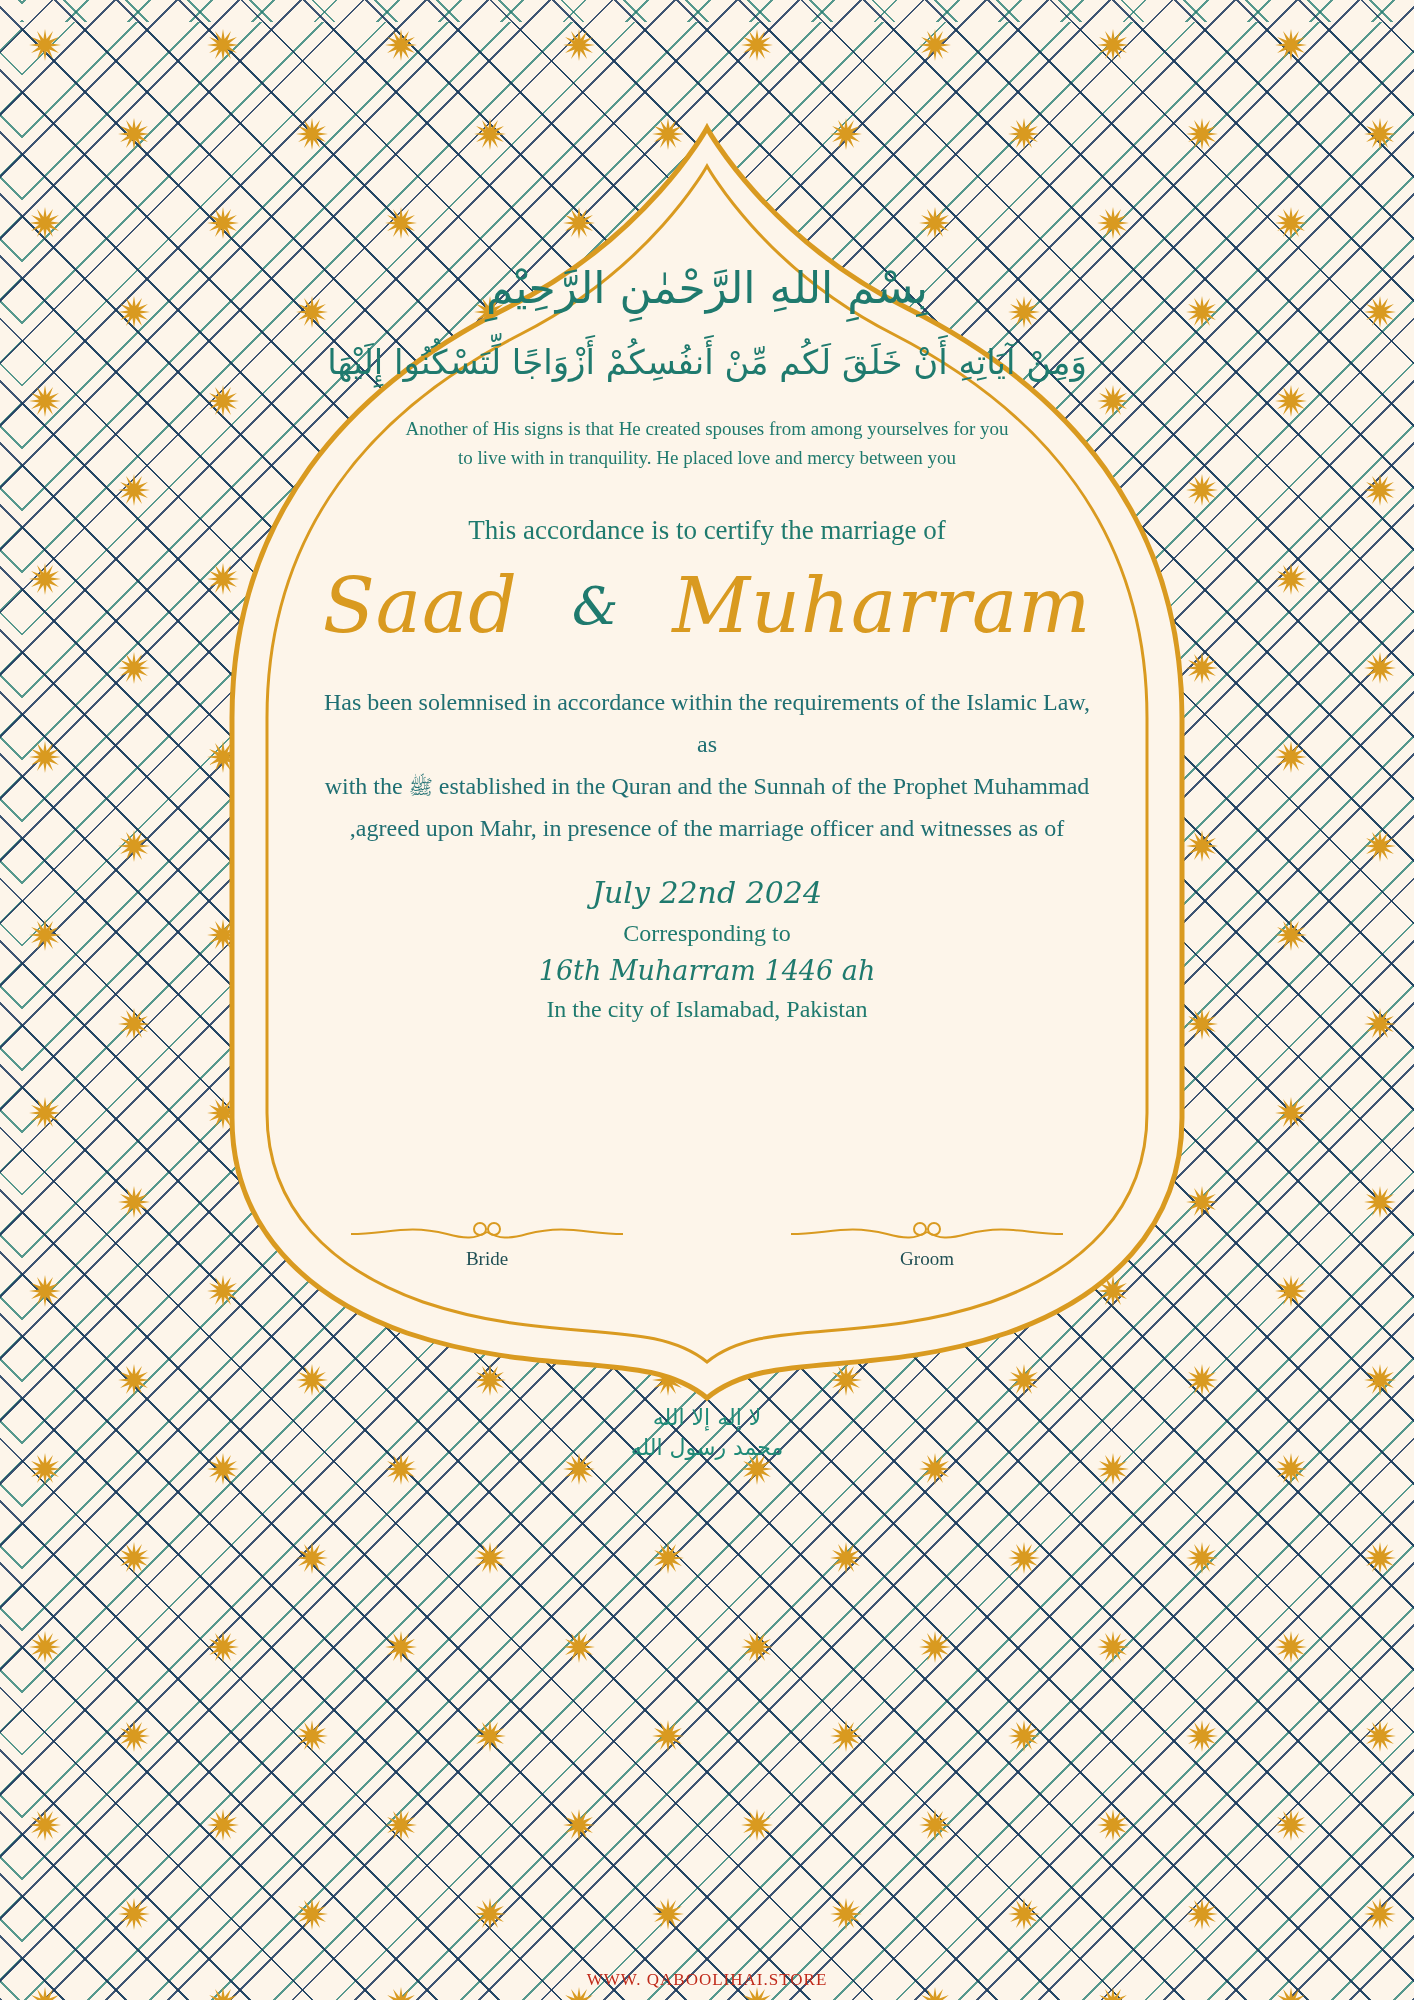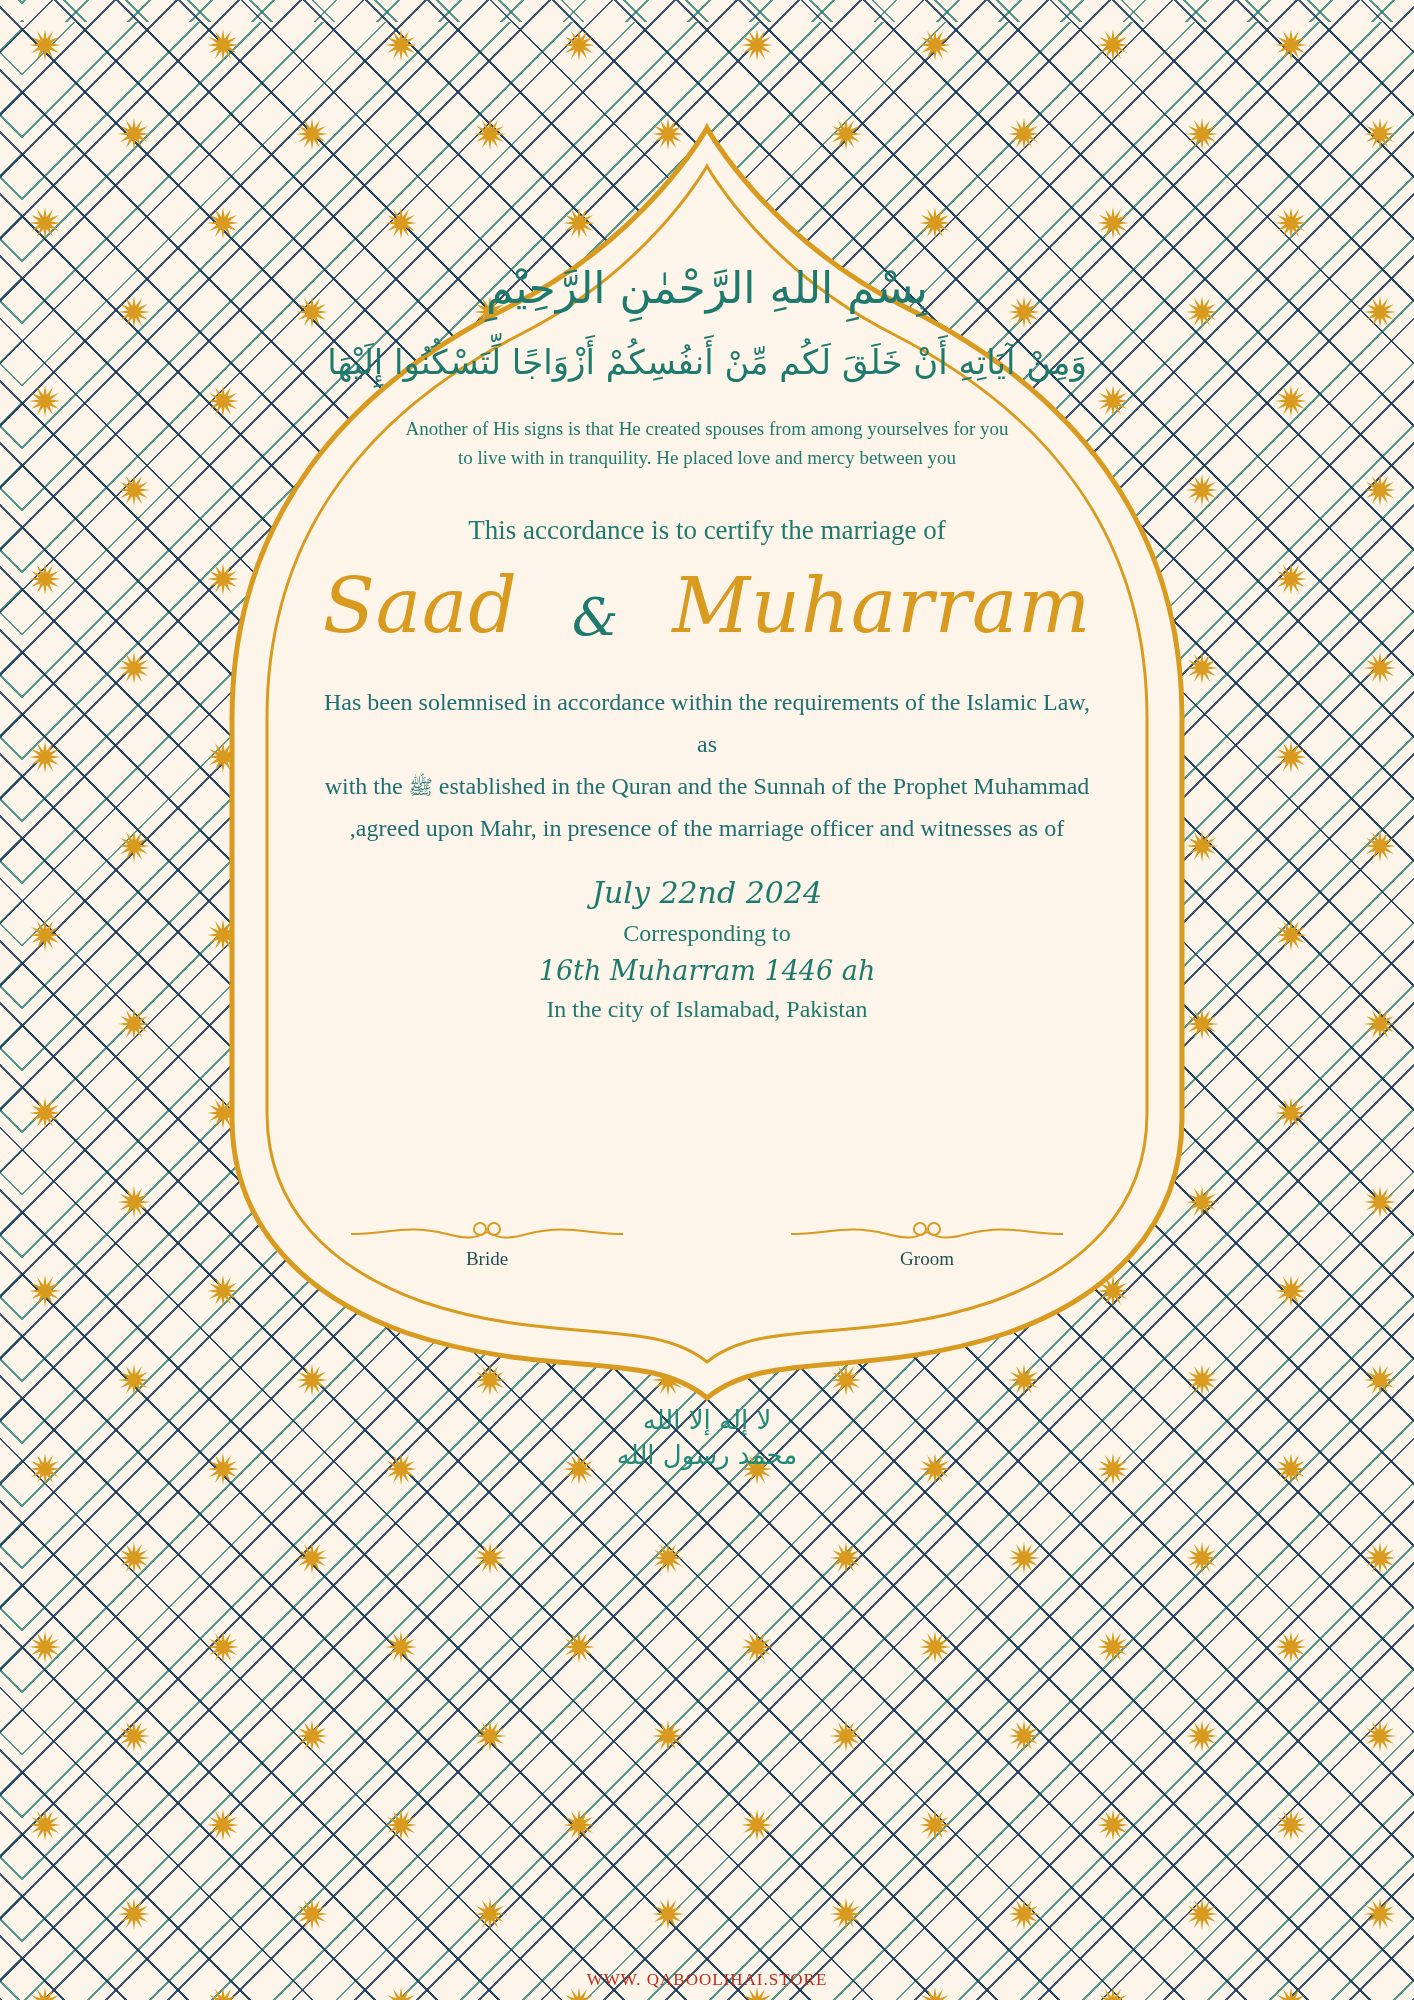--- a/index.html
+++ b/index.html
@@ -93,21 +93,21 @@
     margin: 0 auto 42px;
     width: 660px;
   }
   .certify {
     font-size: 27px;
     color: #1f7a6e;
     margin: 0 0 18px;
   }
   .names {
     display: flex;
-    align-items: flex-end;
+    align-items: center;
     justify-content: center;
     gap: 54px;
     margin: 14px 0 34px;
   }
   .name {
     font-family: "DejaVu Serif", serif;
     font-style: italic;
     font-size: 76px;
     color: #d99a20;
     letter-spacing: 1px;
@@ -178,21 +178,21 @@
 
   
   .shahada {
     position: absolute;
     left: 50%;
     transform: translateX(-50%);
     top: 1285px;
     font-family: "DejaVu Sans", sans-serif;
     direction: rtl;
     color: #1f8a78;
-    font-size: 26px;
+    font-size: 22px;
     line-height: 1.35;
     text-align: center;
     width: 220px;
   }
 
   
   .footer {
     position: absolute;
     left: 0;
     right: 0;

